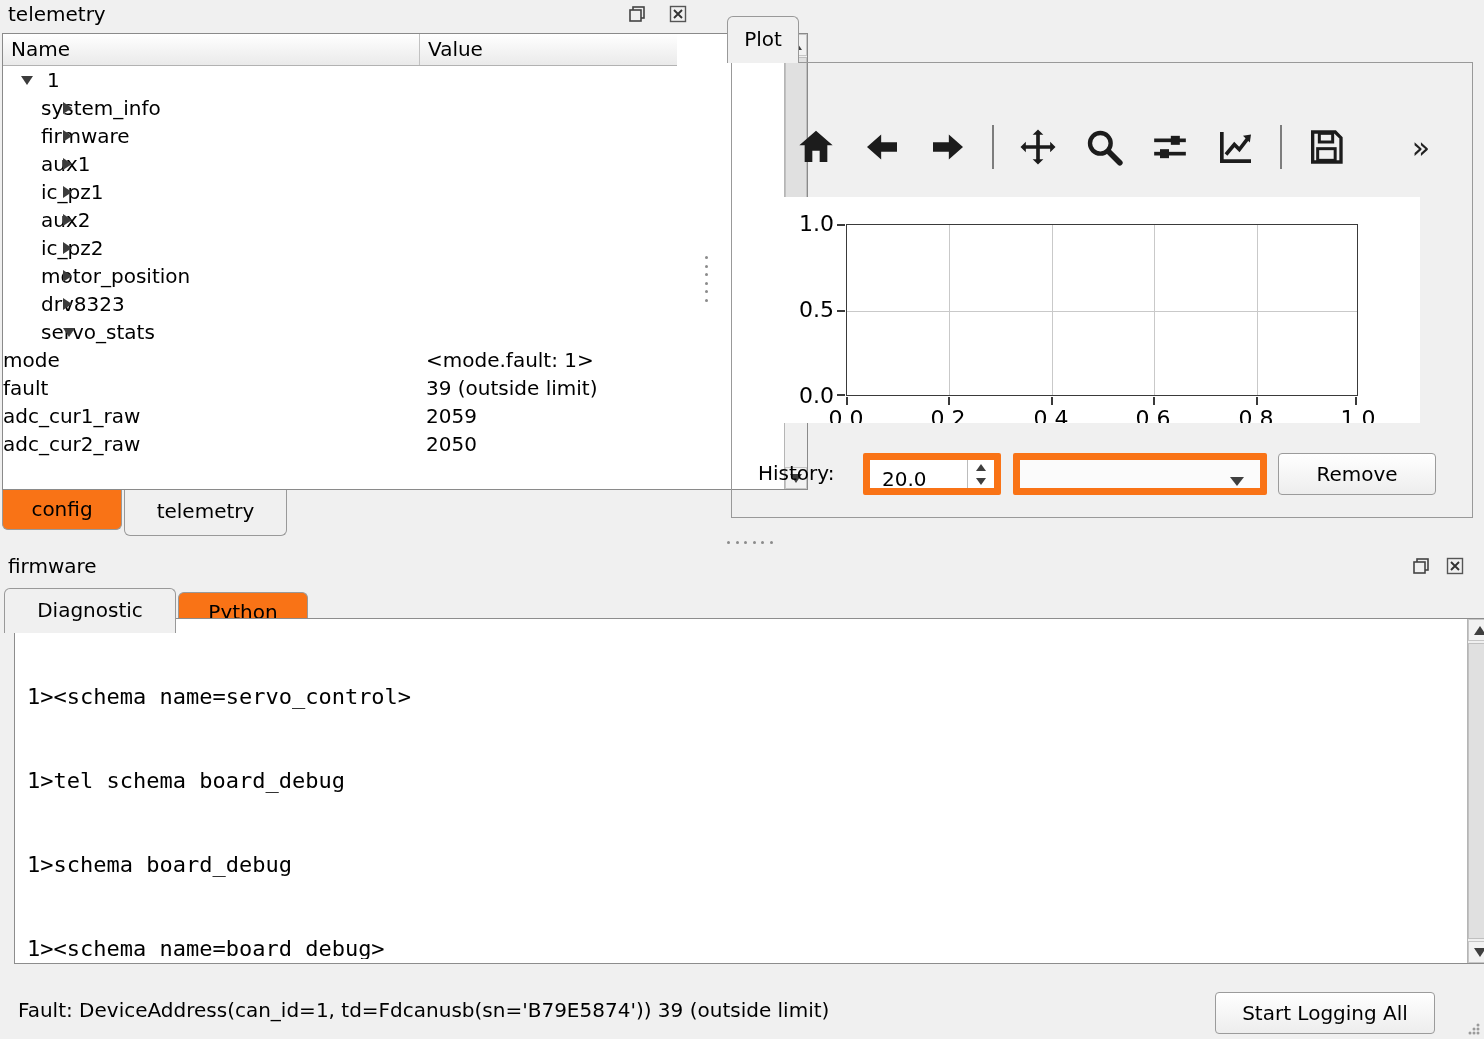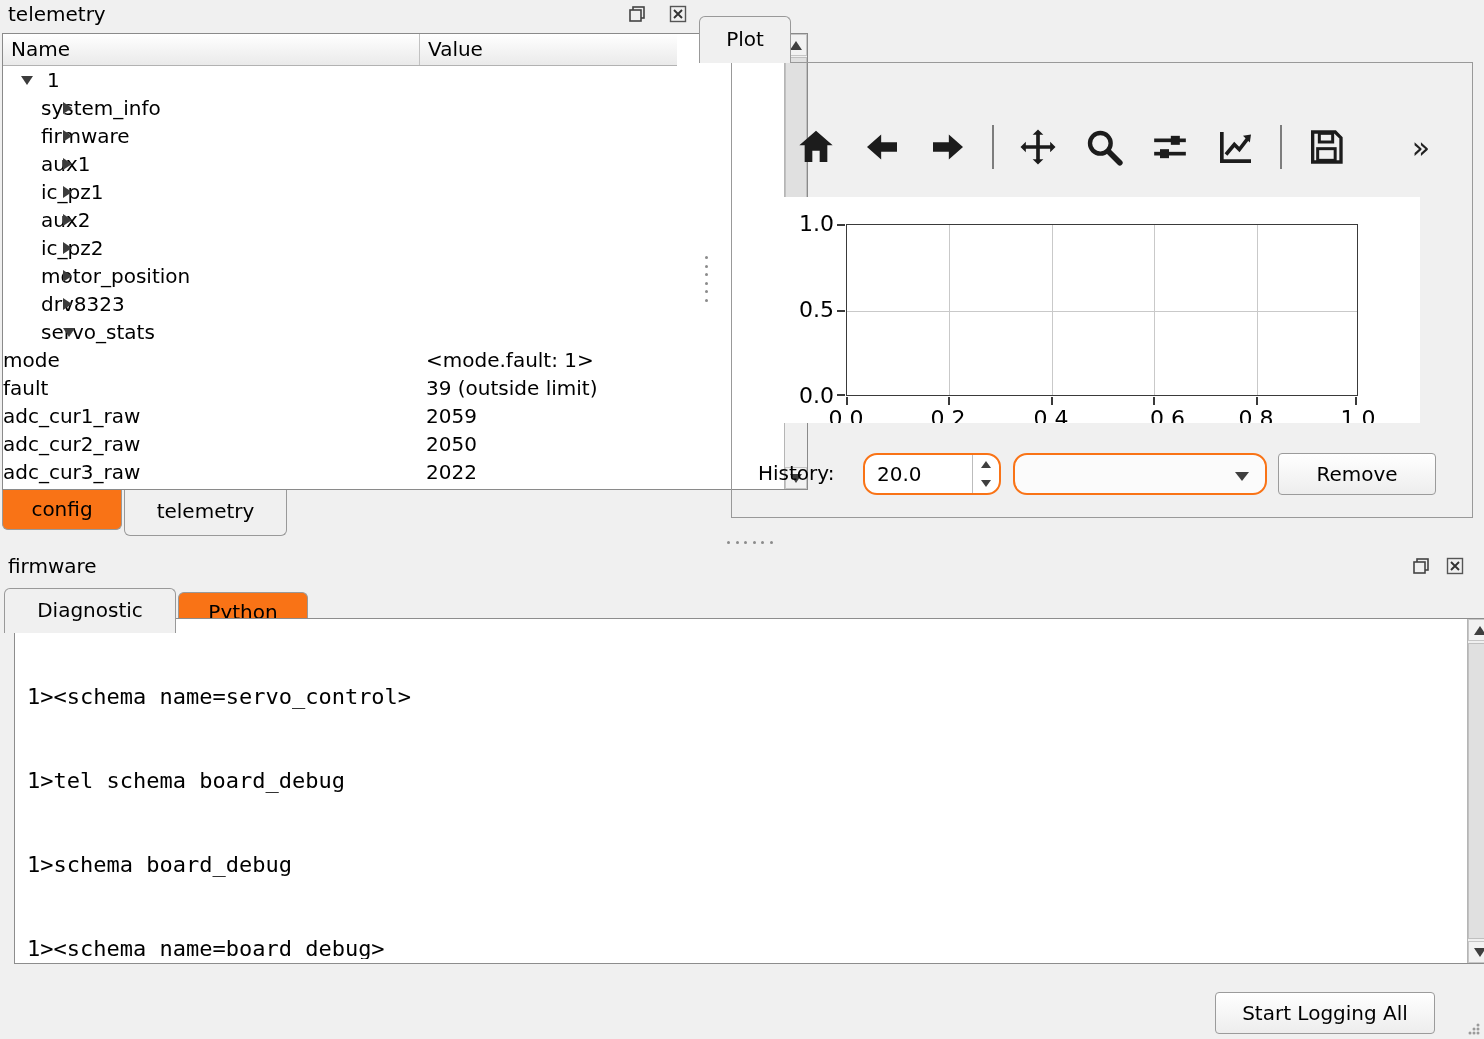--- a/index.html
+++ b/index.html
@@ -65,21 +65,21 @@
 
   .figure { position:absolute; left:44px; top:134px; width:644px; height:226px; background:#fff; overflow:hidden; }
   .axes { position:absolute; left:70px; top:27px; width:512px; height:172px; border:1.5px solid #3a3a3a; }
   .gl-v { position:absolute; top:0; bottom:0; width:1px; background:#c9c9c9; }
   .gl-h { position:absolute; left:0; right:0; height:1px; background:#c9c9c9; }
   .tick-y { position:absolute; left:-10px; width:8px; height:2px; background:#3a3a3a; }
   .tick-x { position:absolute; bottom:-10px; width:2px; height:8px; background:#3a3a3a; }
   .ylab { position:absolute; width:46px; text-align:right; font-size:22px; line-height:24px; }
   .xlab { position:absolute; width:64px; text-align:center; font-size:22px; line-height:24px; top:210px; }
 
-  .field { position:absolute; background:#fff; border:2px solid #f97316; border-radius:14px; }
+  .field { position:absolute; background:#fff; border:7px solid #f97316; border-radius:2px; }
   .spin-btns { position:absolute; right:0; top:0; bottom:0; width:27px; border-left:1px solid #bcbcbc; display:flex; flex-direction:column; }
   .spin-half { flex:1; display:flex; align-items:center; justify-content:center; }
   .tri-s-up { width:0;height:0;border-left:5px solid transparent;border-right:5px solid transparent;border-bottom:7px solid #3f3f3f; }
   .tri-s-down { width:0;height:0;border-left:5px solid transparent;border-right:5px solid transparent;border-top:7px solid #3f3f3f; }
   .combo-arrow { position:absolute; right:16px; top:17px; width:0; height:0; border-left:7px solid transparent; border-right:7px solid transparent; border-top:9px solid #3f3f3f; }
   .btn { background:linear-gradient(#ffffff,#ededed); border:1px solid #9b9b9b; border-radius:4px; text-align:center; font-size:20px; cursor:default; }
 
   
   .console-box { left:3px; top:632px; width:1478px; height:346px; background:#fff; border:1px solid #8d8d8d; }
   .console-text {
@@ -127,21 +127,20 @@
         <div class="trow r1"><span class="arrow col"></span><span class="tname">ic_pz1</span></div>
         <div class="trow r1"><span class="arrow col"></span><span class="tname">aux2</span></div>
         <div class="trow r1"><span class="arrow col"></span><span class="tname">ic_pz2</span></div>
         <div class="trow r1"><span class="arrow col"></span><span class="tname">motor_position</span></div>
         <div class="trow r1"><span class="arrow col"></span><span class="tname">drv8323</span></div>
         <div class="trow r1"><span class="arrow exp"></span><span class="tname">servo_stats</span></div>
         <div class="trow r2"><span class="tname">mode</span><span class="tval">&lt;mode.fault: 1&gt;</span></div>
         <div class="trow r2"><span class="tname">fault</span><span class="tval">39 (outside limit)</span></div>
         <div class="trow r2"><span class="tname">adc_cur1_raw</span><span class="tval">2059</span></div>
         <div class="trow r2"><span class="tname">adc_cur2_raw</span><span class="tval">2050</span></div>
-        <div class="trow r2"><span class="tname">adc_cur3_raw</span><span class="tval">2022</span></div>
       </div>
       <div class="sbar" style="right:0;top:0;bottom:0;width:23px;">
         <div class="sb-btn up">
             <span class="tri-up"></span>
           </div>
         <div class="sb-thumb" style="top:23px;bottom:70px;"></div>
         <div class="sb-btn down">
             <span class="tri-down"></span>
           </div>
       </div>
@@ -153,21 +152,21 @@
 
   <div class="abs dots-v" style="left:705px;top:256px;">
       <i></i>
       <i></i>
       <i></i>
       <i></i>
       <i></i>
       <i></i>
     </div>
 
-  <div class="abs tab tab-north active" style="left:699px;top:16px;width:92px;height:47px;line-height:44px;">Plot</div>
+  <div class="abs tab tab-north active" style="left:727px;top:16px;width:72px;height:47px;line-height:44px;">Plot</div>
 
   <div class="abs plot-panel">
     <div class="mpl-toolbar">
       <span class="mpl-btn">
         <svg viewBox="0 0 24 24">
             <path d="M12 2.2 L22 11 H18.8 V21 H14.2 V14.3 H9.8 V21 H5.2 V11 H2 Z" fill="#1c1c1c"></path>
           </svg>
       </span>
       <span class="mpl-btn">
         <svg viewBox="0 0 24 24">
@@ -237,21 +236,21 @@
         <div class="tick-x" style="left:306px;"></div>
         <div class="tick-x" style="left:409px;"></div>
         <div class="tick-x" style="left:508px;"></div>
       </div>
       <span class="ylab" style="left:12px;top:15px;">1.0</span>
       <span class="ylab" style="left:12px;top:101px;">0.5</span>
       <span class="ylab" style="left:12px;top:187px;">0.0</span>
       <span class="xlab" style="left:38px;">0.0</span>
       <span class="xlab" style="left:140px;">0.2</span>
       <span class="xlab" style="left:243px;">0.4</span>
-      <span class="xlab" style="left:345px;text-align:right;">0.6</span>
+      <span class="xlab" style="left:345px;">0.6</span>
       <span class="xlab" style="left:448px;">0.8</span>
       <span class="xlab" style="left:550px;">1.0</span>
     </div>
 
     <span class="abs" style="left:26px;top:398px;">History:</span>
     <div class="field" style="left:131px;top:390px;width:138px;height:42px;">
       <span class="abs" style="left:12px;top:7px;">20.0</span>
       <div class="spin-btns">
         <div class="spin-half">
             <span class="tri-s-up"></span>
@@ -315,20 +314,21 @@
           </div>
         <div class="sb-thumb" style="top:24px;bottom:24px;"></div>
         <div class="sb-btn down">
             <span class="tri-down"></span>
           </div>
       </div>
     </div>
   </div>
 
   <div class="abs" style="left:0;top:982px;width:1484px;height:57px;">
+    <span class="abs" style="left:18px;top:16px;">Fault: DeviceAddress(can_id=1, td=Fdcanusb(sn='B79E5874')) 39 (outside limit)</span>
     <div class="abs btn" style="left:1215px;top:10px;width:220px;height:42px;line-height:40px;">Start Logging All</div>
     <svg class="abs" style="right:2px;bottom:2px;width:18px;height:18px;" viewBox="0 0 18 18">
         <g fill="#9a9a9a">
           <circle cx="14" cy="6" r="1.5"></circle>
           <circle cx="10" cy="10" r="1.5"></circle>
           <circle cx="14" cy="10" r="1.5"></circle>
           <circle cx="6" cy="14" r="1.5"></circle>
           <circle cx="10" cy="14" r="1.5"></circle>
           <circle cx="14" cy="14" r="1.5"></circle>
         </g>

